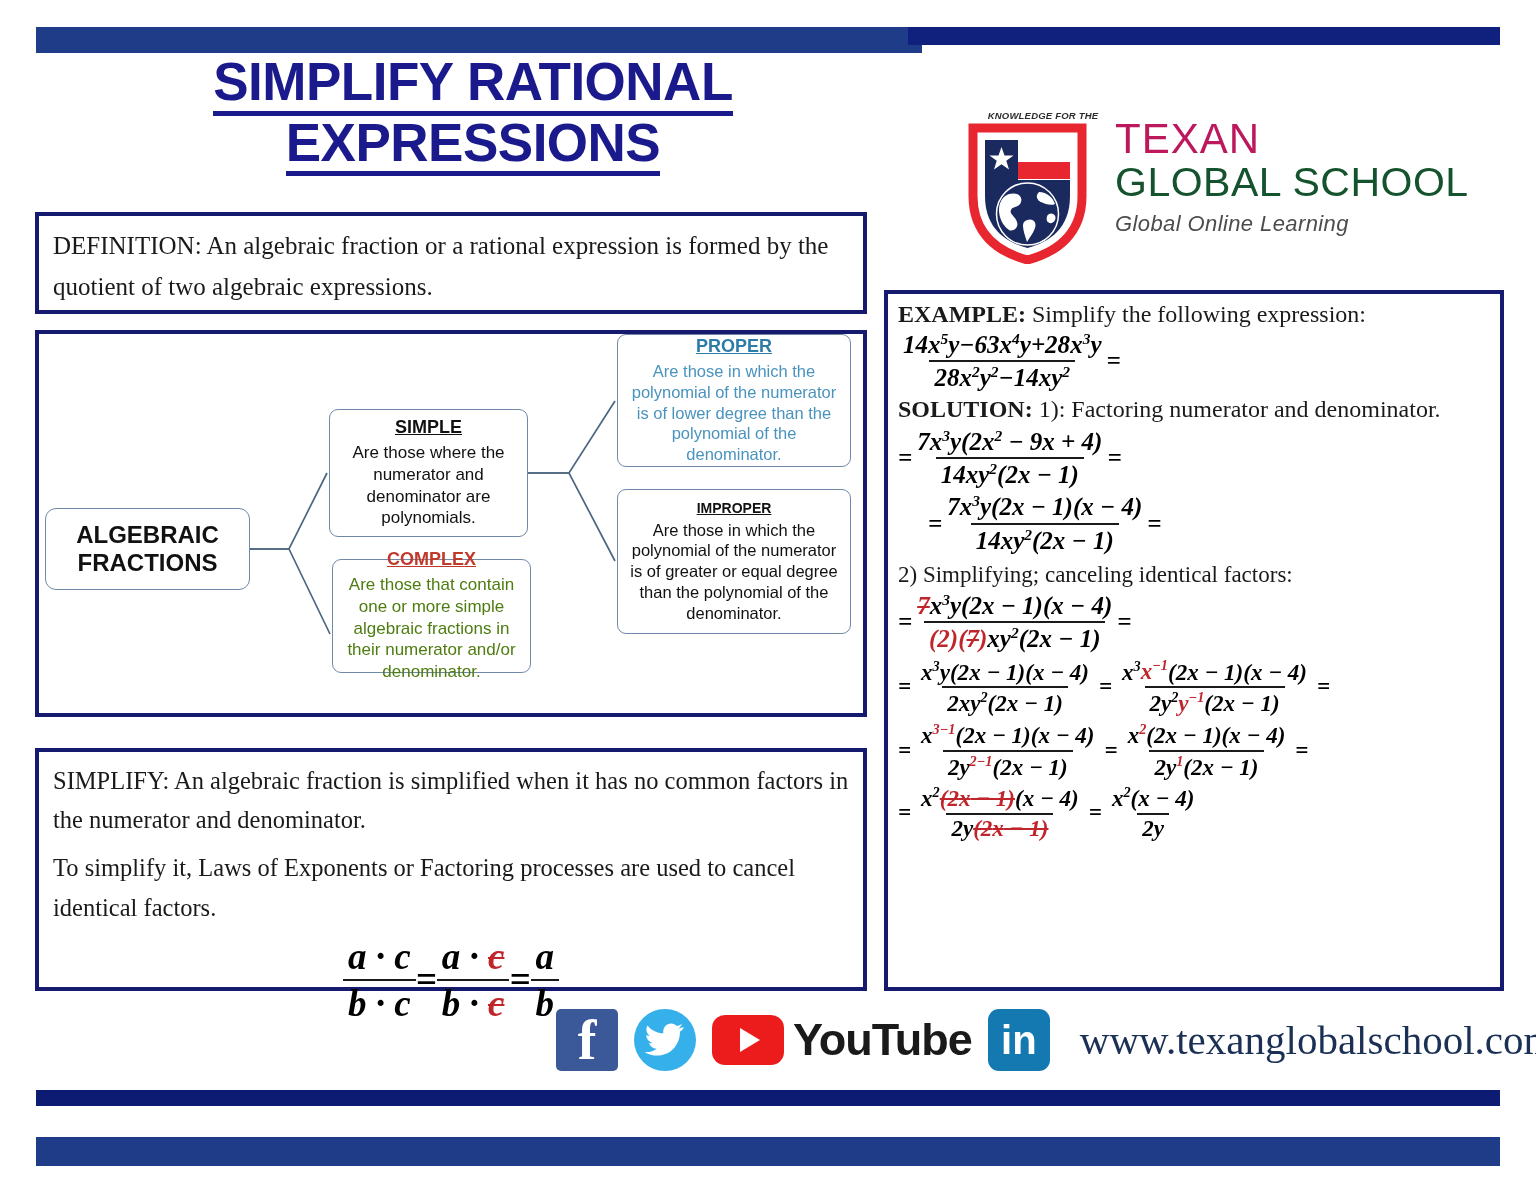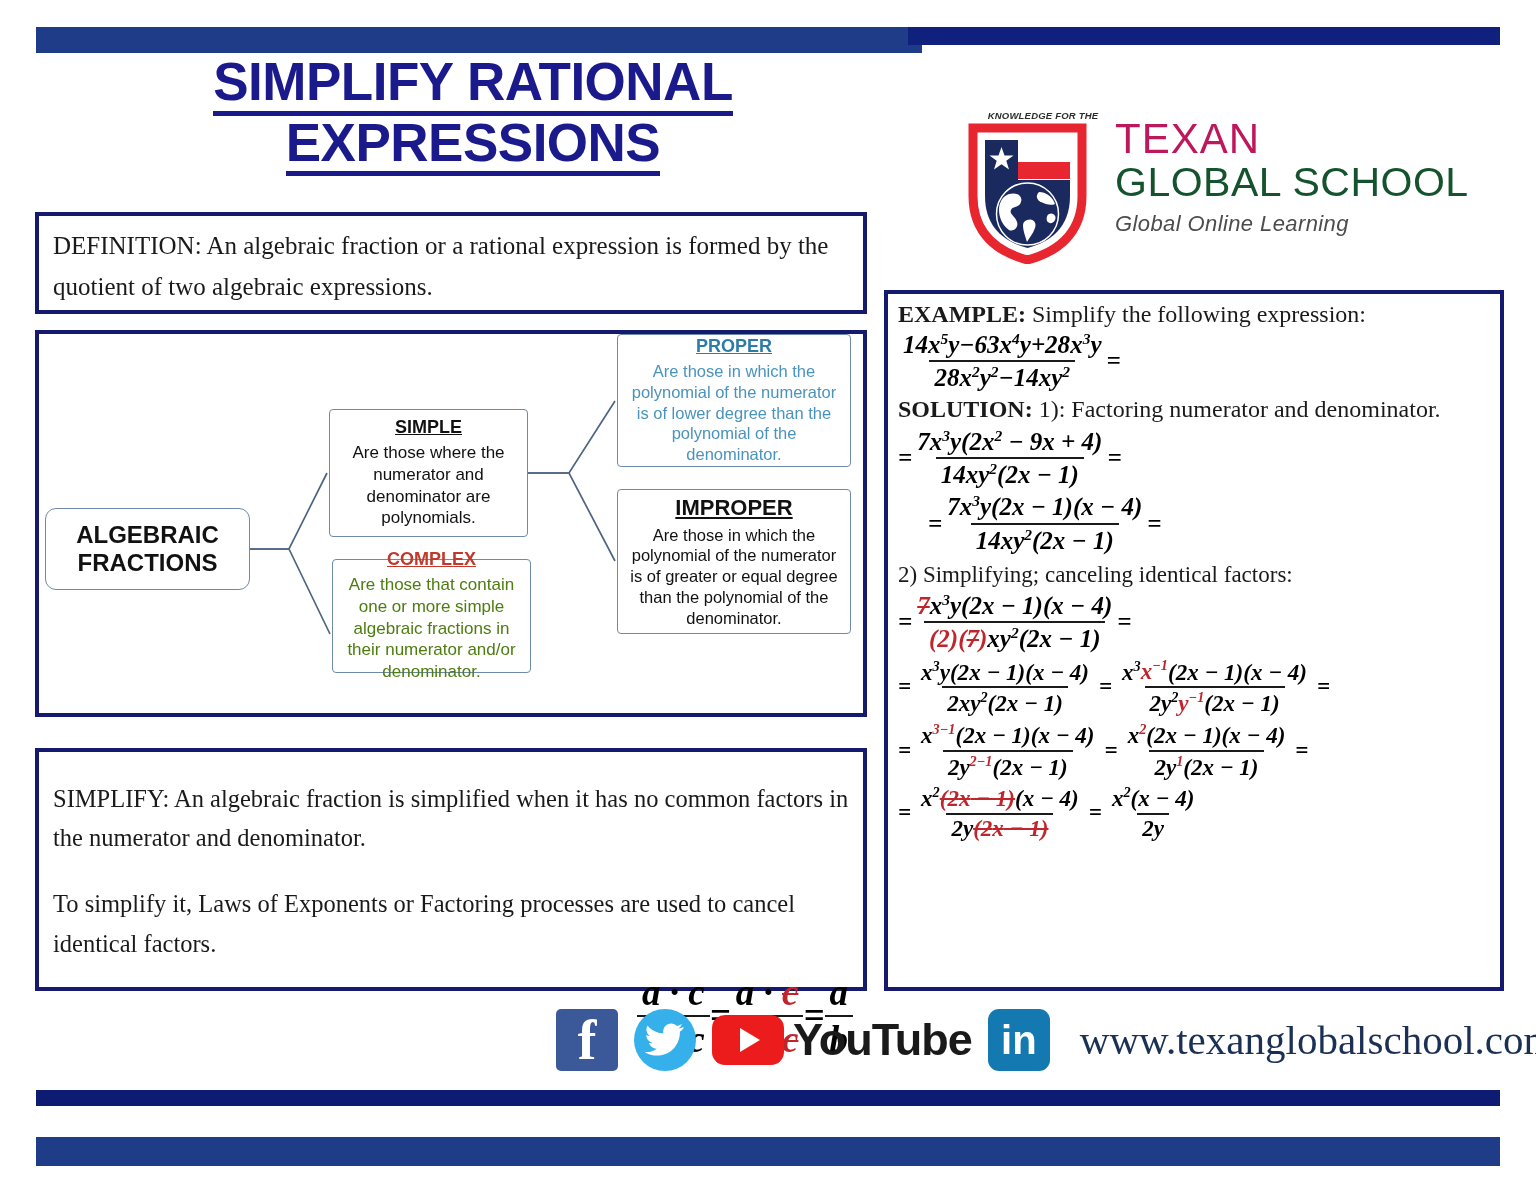--- a/index.html
+++ b/index.html
@@ -54,21 +54,21 @@
   .def-text {
     font-size: 25px; line-height: 1.62; color: #1a1a1a;
     padding: 10px 14px 0 14px;
   }
 
   
   #diagram-panel { left: 35px; top: 330px; width: 832px; height: 387px; }
   .node {
     position: absolute;
     border: 1.6px solid #7089a8;
-    border-radius: 4px;
+    border-radius: 9px;
     background: #fff;
     text-align: center;
     font-family: "Liberation Sans", sans-serif;
     display: flex; flex-direction: column;
     align-items: center; justify-content: center;
     padding: 5px 7px;
   }
   .node .head {
     font-weight: bold; text-decoration: underline;
     margin-bottom: 4px;
@@ -81,27 +81,27 @@
   #node-simple { left: 290px; top: 75px; width: 199px; height: 128px; }
   #node-simple .head { font-size: 18px; color: #111; }
   #node-simple .body { font-size: 17px; color: #111; line-height: 1.28; }
   #node-complex { left: 293px; top: 225px; width: 199px; height: 114px; }
   #node-complex .head { font-size: 18px; color: #c0392b; }
   #node-complex .body { font-size: 17px; color: #4d7c0f; line-height: 1.28; }
   #node-proper { left: 578px; top: 0px; width: 234px; height: 133px; }
   #node-proper .head { font-size: 18px; color: #2d7ca8; }
   #node-proper .body { font-size: 16.5px; color: #4a93bd; line-height: 1.26; }
   #node-improper { left: 578px; top: 155px; width: 234px; height: 145px; }
-  #node-improper .head { font-size: 22px; color: #111; }
+  #node-improper .head { font-size: 14px; color: #111; }
   #node-improper .body { font-size: 16.5px; color: #111; line-height: 1.26; }
   .connector { position: absolute; left: 0; top: 0; width: 832px; height: 387px; pointer-events: none; }
 
   
   #simplify-panel { left: 35px; top: 748px; width: 832px; height: 243px; }
-  .simp-text { font-size: 24.5px; line-height: 1.6; color: #1a1a1a; padding: 27px 14px 0 14px; }
+  .simp-text { font-size: 24.5px; line-height: 1.6; color: #1a1a1a; padding: 9px 14px 0 14px; }
 
   
   #example-panel { left: 884px; top: 290px; width: 620px; height: 701px; }
   .ex-line { font-size: 24px; color: #1a1a1a; padding: 0 10px; }
   .ex-head { font-weight: bold; }
   .step-label { font-size: 23px; color: #1a1a1a; padding: 2px 10px 0 10px; }
 
   
   .math { font-family: "Liberation Serif", serif; font-style: italic; font-weight: bold; }
   .mrow { display: flex; align-items: center; justify-content: flex-start; padding: 0 10px; }
@@ -209,21 +209,21 @@
   <div class="node" id="node-improper">
     <div class="head">IMPROPER</div>
     <div class="body">Are those in which the polynomial of the numerator is of greater or equal degree than the polynomial of the denominator.</div>
   </div>
 </div>
 
 <div class="panel" id="simplify-panel">
   <div class="simp-text">SIMPLIFY: An algebraic fraction is simplified when it has no common factors in the numerator and denominator.</div>
   <div class="simp-text">To simplify it, Laws of Exponents or Factoring processes are used to cancel identical factors.</div>
 
-  <div class="mrow center math" style="font-size:37px; margin-top:8px;justify-content:flex-end;">
+  <div class="mrow center math" style="font-size:37px; margin-top:8px;">
     <span class="frac">
       <span class="num">a · c</span>
       <span class="den">b · c</span>
     </span>
     <span class="eq">=</span>
     <span class="frac">
       <span class="num"><span>a · </span><span class="red strike">c</span></span>
       <span class="den"><span>b · </span><span class="red strike">c</span></span>
     </span>
     <span class="eq">=</span>

